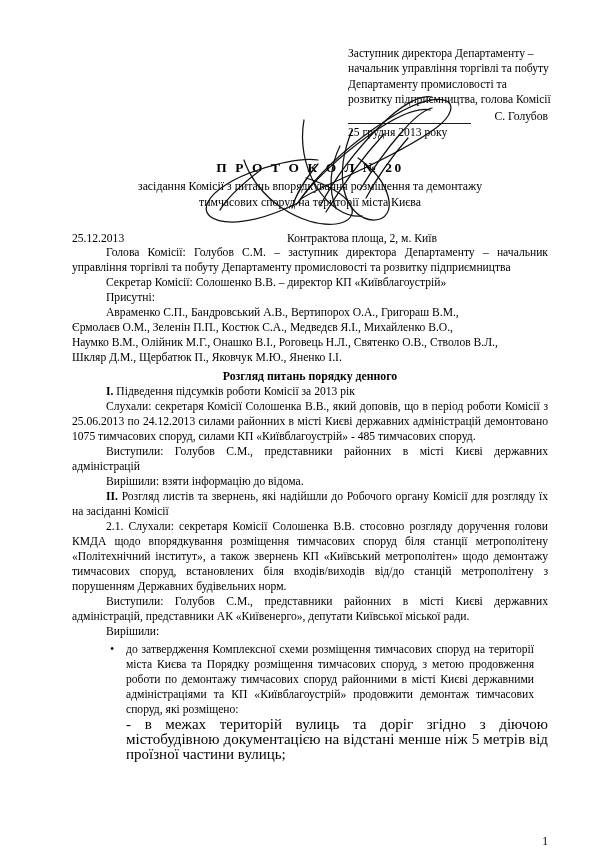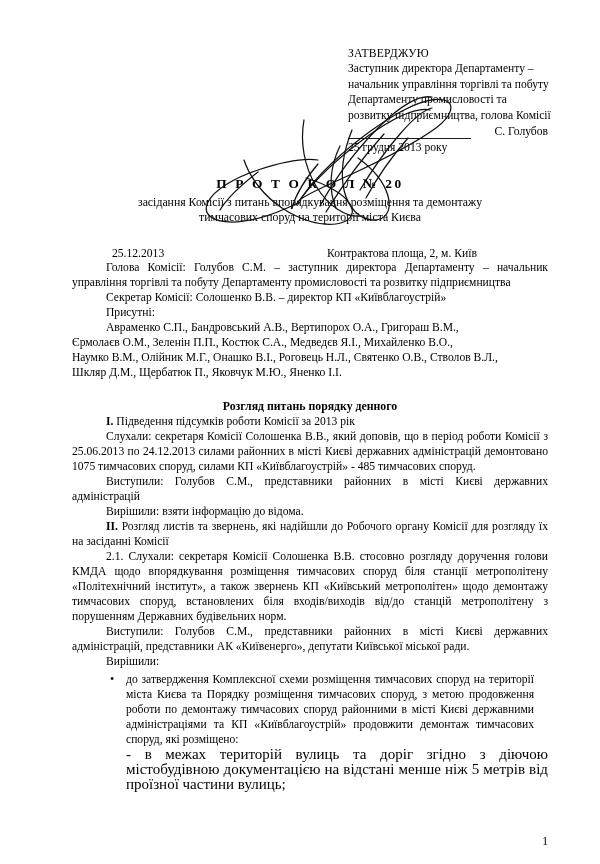--- a/index.html
+++ b/index.html
@@ -79,42 +79,42 @@
     line-height: 15.6px;
     margin-top: 3px;
   }
 
   
   .meta-row {
     display: flex;
     margin-top: 21px;
     font-size: 11.6px;
   }
-  .meta-date { width: 215px; margin-left: 40px; }
+  .meta-date { width: 215px; }
   .meta-time { width: 125px; }
   .meta-place { flex: 1; text-align: left; }
 
   
   p.t {
     margin: 0;
     font-size: 11.6px;
     line-height: 15.0px;
     text-align: justify;
     text-justify: inter-word;
   }
   .ind { text-indent: 34px; }
   .gap-l { margin-top: 13px; }
   .gap-m { margin-top: 8px; }
   .gap-s { margin-top: 2px; }
 
   .center-head {
     text-align: center;
     font-weight: bold;
     font-size: 11.8px;
-    margin-top: 19px;
+    margin-top: 4px;
   }
   .roman { font-weight: bold; }
 
   ul.bullets {
     margin: 3px 14px 0 0;
     padding-left: 54px;
     list-style: none;
   }
   ul.bullets > li {
     position: relative;
@@ -142,21 +142,20 @@
     bottom: 16px;
     font-size: 11.6px;
   }
 </style>
 </head>
 <body>
 
 <div class="page">
 
   <div class="approval">
-    <div class="approval-title">ЗАТВЕРДЖУЮ</div>
     <div class="approval-line">Заступник директора Департаменту –</div>
     <div class="approval-line">начальник управління торгівлі та побуту</div>
     <div class="approval-line">Департаменту промисловості та</div>
     <div class="approval-line">розвитку підприємництва, голова Комісії</div>
     <div class="sign-row">
       <span class="sign-rule"></span>
       <span class="sign-name">С. Голубов</span>
     </div>
     <div class="approval-date">25 грудня 2013 року</div>
   </div>

